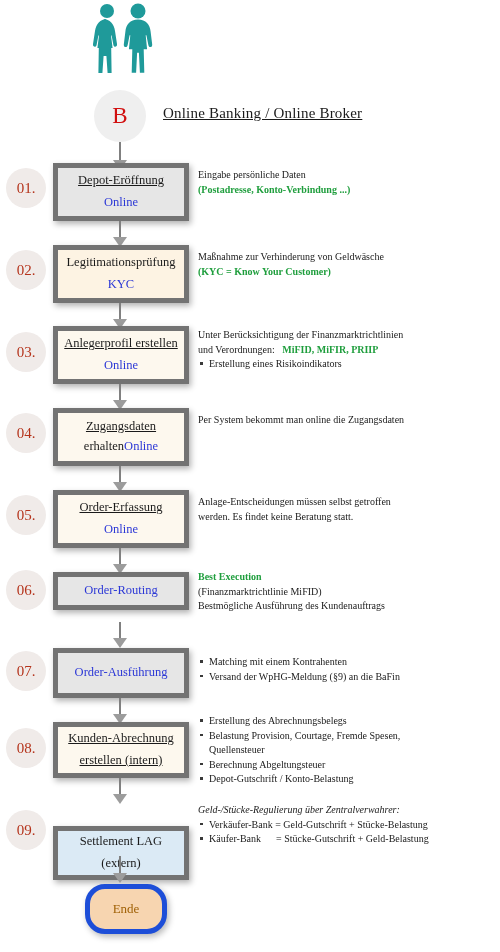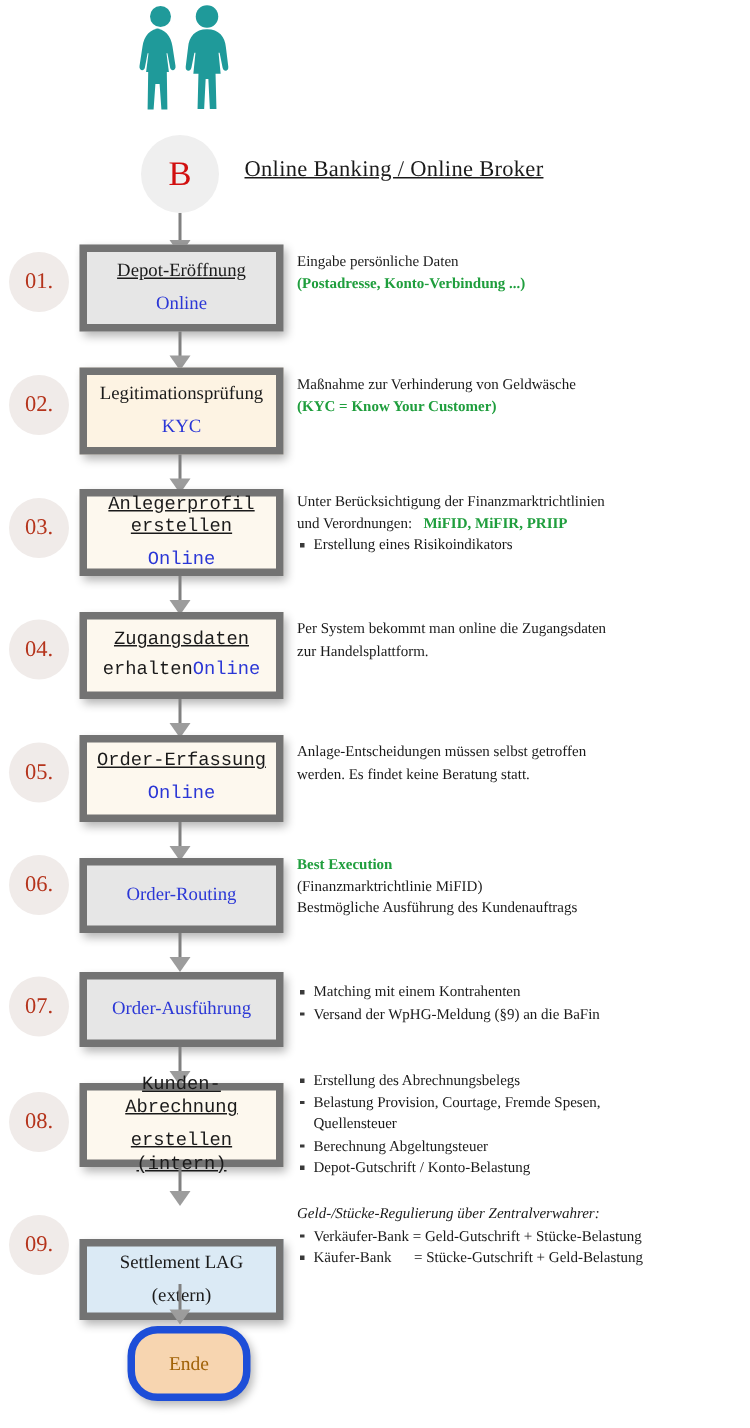--- a/index.html
+++ b/index.html
@@ -93,21 +93,21 @@
   .box .t1.ul { text-decoration: underline; }
   .box .t2 {
     font-size: 12.5px;
     color: #2b37d6;
     line-height: 1.25;
     margin-top: 6px;
   }
   .box .t1.blue { color: #2b37d6; }
   .box.gray  { background: #e6e6e6; }
   .box.cream { background: #fdf3e3; }
-  .box.ivory { background: #fdf8ee; font-family: Liberation Mono, monospace; }
+  .box.ivory { background: #fdf8ee; }
   .box.blue  { background: #dbeaf5; }
 
   
   .conn {
     position: absolute;
     left: 119px;
     width: 2px;
     background: #808080;
   }
   .arrowhead {
@@ -240,21 +240,20 @@
 <div class="arrowhead" style="top:400px;"></div>
 
 <div class="step">
   <div class="num-circle" style="top:413px;">04.</div>
   <div class="box ivory" style="top:408px;height:58px;">
     <div class="t1 ul">Zugangsdaten</div>
     <div class="t1" style="margin-top:4px;"><span class="ul">erhalten</span><span style="color:#2b37d6;">Online</span></div>
   </div>
   <div class="anno" style="top:413px;">
     <div>Per System bekommt man online die Zugangsdaten</div>
-    <div>zur Handelsplattform.</div>
   </div>
 </div>
 <div class="conn" style="top:466px;height:20px;"></div>
 <div class="arrowhead" style="top:482px;"></div>
 
 <div class="step">
   <div class="num-circle" style="top:495px;">05.</div>
   <div class="box ivory" style="top:490px;height:58px;">
     <div class="t1 ul">Order-Erfassung</div>
     <div class="t2">Online</div>
@@ -262,21 +261,21 @@
   <div class="anno" style="top:495px;">
     <div>Anlage-Entscheidungen müssen selbst getroffen</div>
     <div>werden. Es findet keine Beratung statt.</div>
   </div>
 </div>
 <div class="conn" style="top:548px;height:20px;"></div>
 <div class="arrowhead" style="top:564px;"></div>
 
 <div class="step">
   <div class="num-circle" style="top:570px;">06.</div>
-  <div class="box gray" style="top:572px;height:50px;">
+  <div class="box gray" style="top:572px;height:38px;">
     <div class="t1 blue">Order-Routing</div>
   </div>
   <div class="anno" style="top:570px;">
     <div class="greenb">Best Execution</div>
     <div>(Finanzmarktrichtlinie MiFID)</div>
     <div>Bestmögliche Ausführung des Kundenauftrags</div>
   </div>
 </div>
 <div class="conn" style="top:622px;height:20px;"></div>
 <div class="arrowhead" style="top:638px;"></div>

